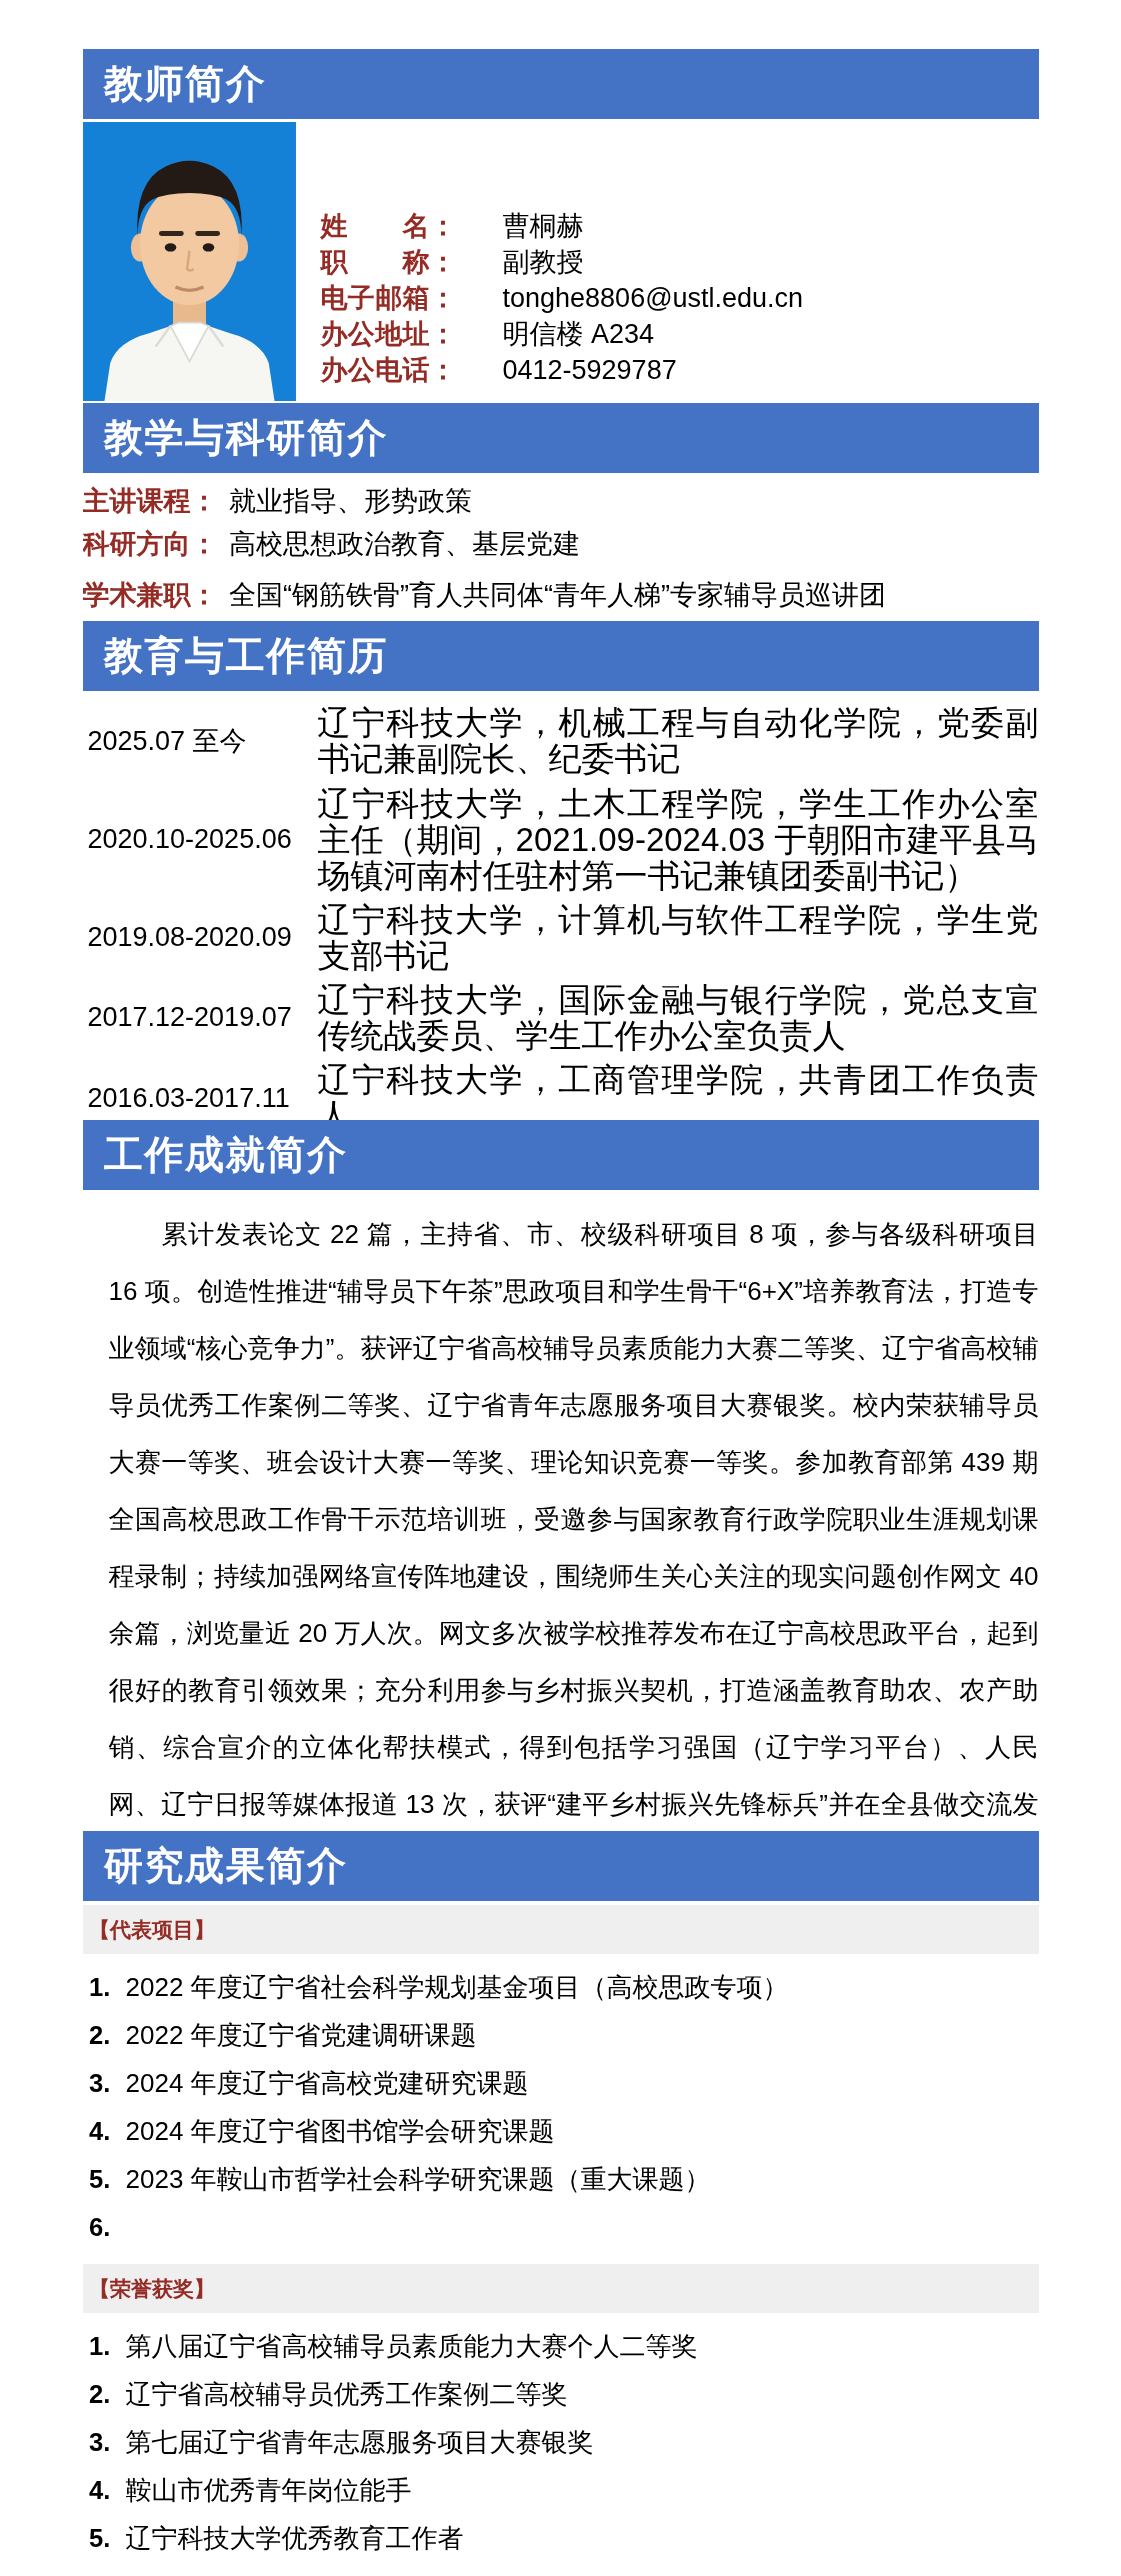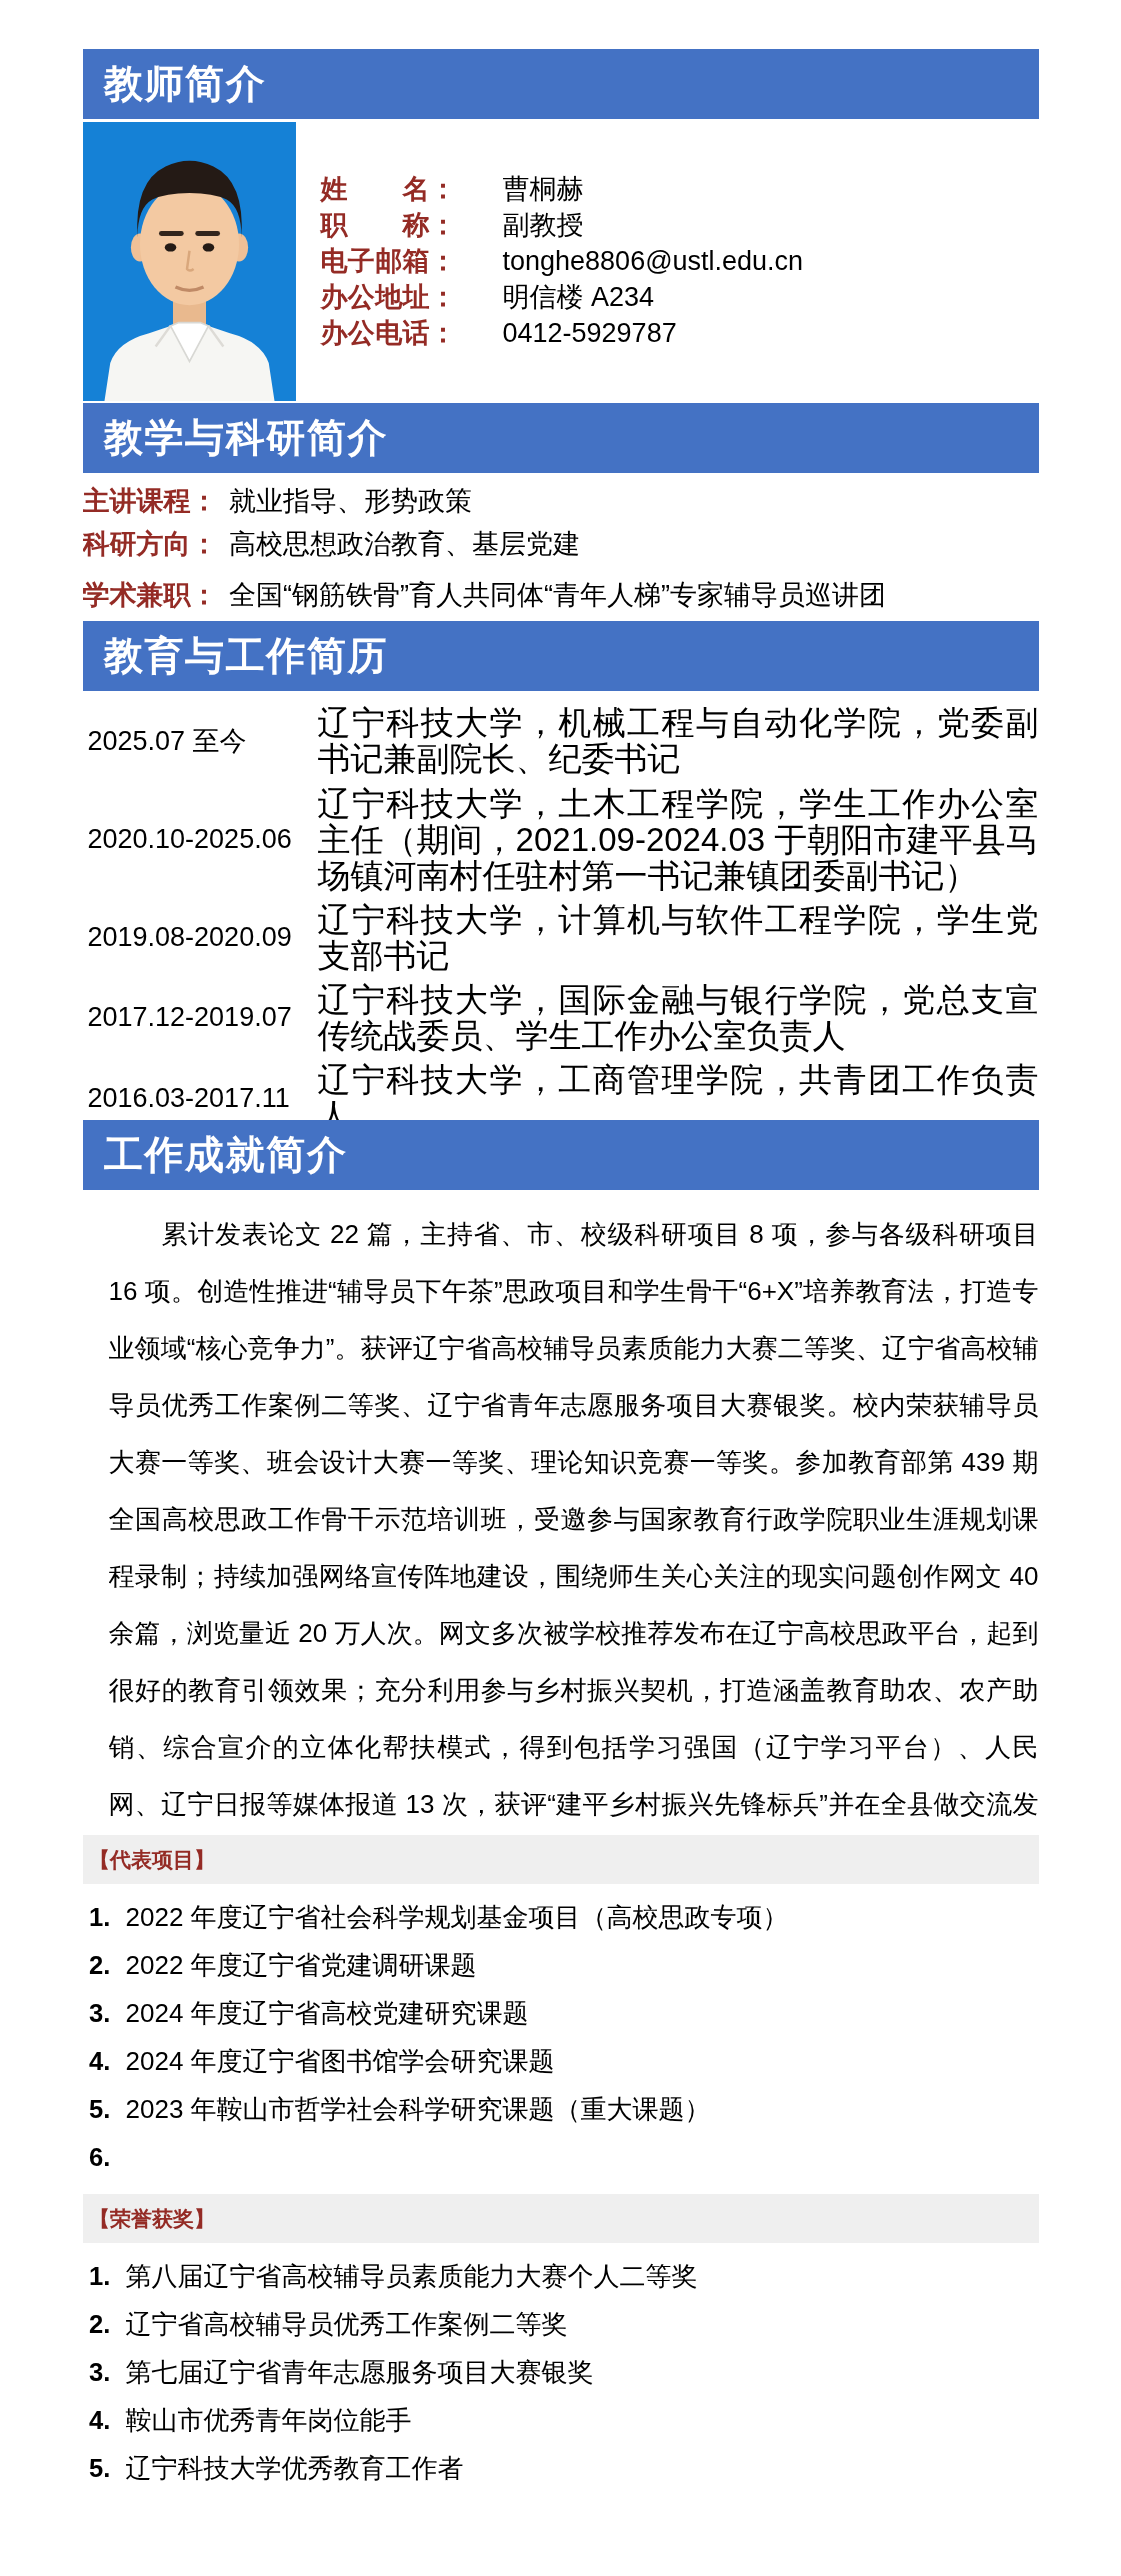--- a/index.html
+++ b/index.html
@@ -19,21 +19,21 @@
   .band{
     height:70px;line-height:70px;background:var(--band_blue);color:#fff;
     font-weight:bold;font-size:39px;padding-left:21.4px;box-sizing:border-box;
     letter-spacing:1.6px;
   }
 
   
   .profile{display:flex;margin-top:3.3px;height:281px;box-sizing:border-box;overflow:hidden}
   .photo{width:213px;height:279px;flex:none}
   .photo svg{display:block;width:213px;height:279px}
-  .fields{flex:1;padding:11.5px 0 15px 25px;display:flex;flex-direction:column;justify-content:center;box-sizing:border-box}
+  .fields{flex:1;padding:11.5px 0 15px 25px;display:flex;flex-direction:column;justify-content:flex-end;box-sizing:border-box}
   .frow{display:flex;align-items:center;font-size:27px}
   .flabel{width:109px;font-weight:bold;color:var(--maroon);text-align:justify;text-align-last:justify}
   .fcolon{font-weight:bold;color:var(--maroon)}
   .fvalue{margin-left:46px}
 
   
   .teach{height:148px;padding-top:10px;box-sizing:border-box;overflow:hidden}
   .trow{height:43px;display:flex;align-items:flex-start;font-size:27px}
   .trow:nth-of-type(3){margin-top:8.2px}
   .tlabel{font-weight:bold;color:var(--maroon)}
@@ -183,20 +183,23 @@
         <span class="tdesc">辽宁科技大学，工商管理学院，共青团工作负责人</span>
       </div>
     </div>
 
   <div class="band">
     <span>工作成就简介</span>
   </div>
 
   <div class="para">累计发表论文 22 篇，主持省、市、校级科研项目 8 项，参与各级科研项目 16 项。创造性推进“辅导员下午茶”思政项目和学生骨干“6+X”培养教育法，打造专业领域“核心竞争力”。获评辽宁省高校辅导员素质能力大赛二等奖、辽宁省高校辅导员优秀工作案例二等奖、辽宁省青年志愿服务项目大赛银奖。校内荣获辅导员大赛一等奖、班会设计大赛一等奖、理论知识竞赛一等奖。参加教育部第 439 期全国高校思政工作骨干示范培训班，受邀参与国家教育行政学院职业生涯规划课程录制；持续加强网络宣传阵地建设，围绕师生关心关注的现实问题创作网文 40 余篇，浏览量近 20 万人次。网文多次被学校推荐发布在辽宁高校思政平台，起到很好的教育引领效果；充分利用参与乡村振兴契机，打造涵盖教育助农、农产助销、综合宣介的立体化帮扶模式，得到包括学习强国（辽宁学习平台）、人民网、辽宁日报等媒体报道 13 次，获评“建平乡村振兴先锋标兵”并在全县做交流发言。</div>
 
+  <div class="band">
+    <span>研究成果简介</span>
+  </div>
 
   <div class="subband">
     <span>【代表项目】</span>
   </div>
 
   <div class="nlist projects">
 
       <div class="nitem">
         <span class="nnum">1.</span>
         <span class="ntext">2022 年度辽宁省社会科学规划基金项目（高校思政专项）</span>

